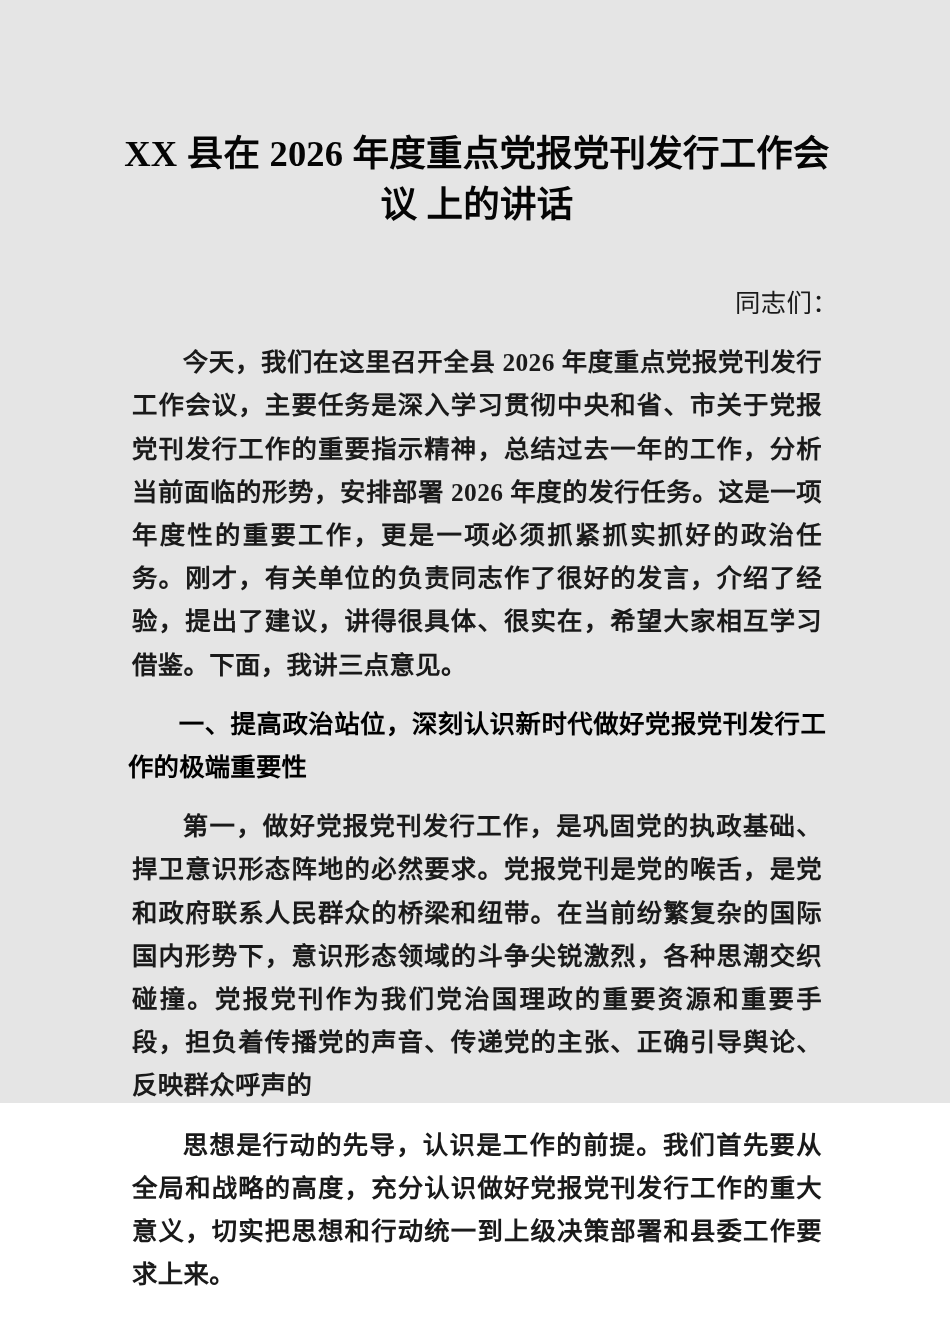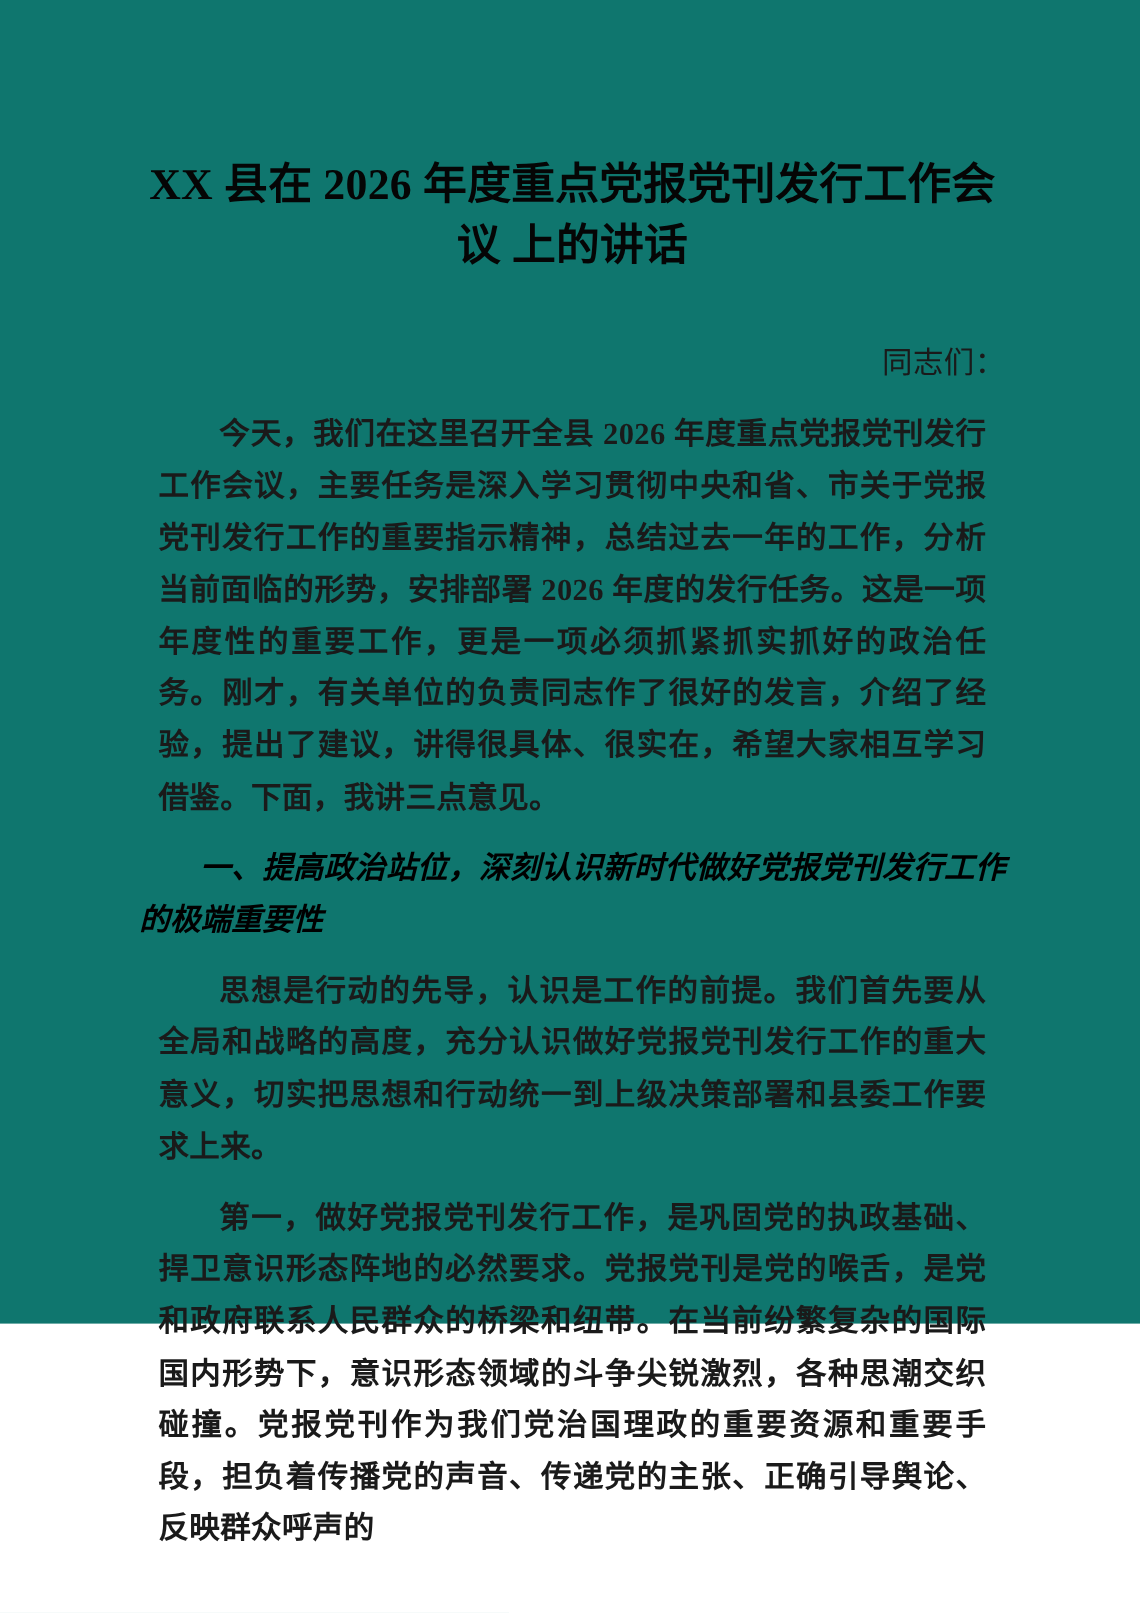--- a/index.html
+++ b/index.html
@@ -14,21 +14,21 @@
     overflow: hidden;
     font-family: "Liberation Serif", "DejaVu Serif", serif;
     color: #000000;
     -webkit-font-smoothing: antialiased;
   }
 
   .page {
     position: relative;
     width: 950px;
     height: 1103px;
-    background: #0f766e;
+    background: #e5e5e5;
     box-sizing: border-box;
     padding: 0;
   }
 
   .content {
     position: absolute;
     left: 116px;
     top: 0;
     width: 722px;
   }
@@ -71,48 +71,47 @@
     font-family: "Liberation Serif", "DejaVu Serif", serif;
     font-size: 25.4px;
     line-height: 43.2px;
     color: #1a1a1a;
     letter-spacing: 0.35px;
     text-align: right;
   }
 
   
   .section-heading {
-    margin: 0;
+    margin: 12px;
     font-family: "Liberation Sans", "DejaVu Sans", sans-serif;
     font-weight: bold;
     font-size: 25.4px;
     line-height: 43.2px;
     text-indent: 2em;
     text-align: justify;
     text-justify: inter-ideograph;
     color: #000000;
     letter-spacing: 0.2px;
-    font-style: italic;
   }
 </style>
 </head>
 <body>
 
 <div class="page">
   <div class="content">
 
     <h1 class="doc-title">
       <span>XX 县在 2026 年度重点党报党刊发行工作会议</span>
       <span>上的讲话</span>
     </h1>
 
     <p class="salutation">同志们：</p>
 
     <p class="para indent">今天，我们在这里召开全县 2026 年度重点党报党刊发行工作会议，主要任务是深入学习贯彻中央和省、市关于党报党刊发行工作的重要指示精神，总结过去一年的工作，分析当前面临的形势，安排部署 2026 年度的发行任务。这是一项年度性的重要工作，更是一项必须抓紧抓实抓好的政治任务。刚才，有关单位的负责同志作了很好的发言，介绍了经验，提出了建议，讲得很具体、很实在，希望大家相互学习借鉴。下面，我讲三点意见。</p>
 
     <p class="section-heading">一、提高政治站位，深刻认识新时代做好党报党刊发行工作的极端重要性</p>
 
+    <p class="para indent">第一，做好党报党刊发行工作，是巩固党的执政基础、捍卫意识形态阵地的必然要求。党报党刊是党的喉舌，是党和政府联系人民群众的桥梁和纽带。在当前纷繁复杂的国际国内形势下，意识形态领域的斗争尖锐激烈，各种思潮交织碰撞。党报党刊作为我们党治国理政的重要资源和重要手段，担负着传播党的声音、传递党的主张、正确引导舆论、反映群众呼声的</p>
+
     <p class="para indent">思想是行动的先导，认识是工作的前提。我们首先要从全局和战略的高度，充分认识做好党报党刊发行工作的重大意义，切实把思想和行动统一到上级决策部署和县委工作要求上来。</p>
-
-    <p class="para indent">第一，做好党报党刊发行工作，是巩固党的执政基础、捍卫意识形态阵地的必然要求。党报党刊是党的喉舌，是党和政府联系人民群众的桥梁和纽带。在当前纷繁复杂的国际国内形势下，意识形态领域的斗争尖锐激烈，各种思潮交织碰撞。党报党刊作为我们党治国理政的重要资源和重要手段，担负着传播党的声音、传递党的主张、正确引导舆论、反映群众呼声的</p>
 
   </div>
 </div>
 
 </body></html>

